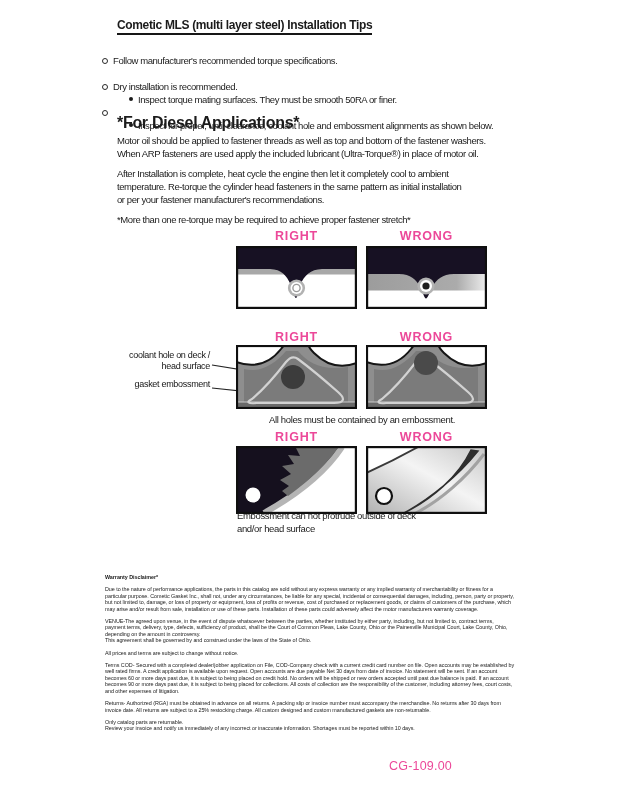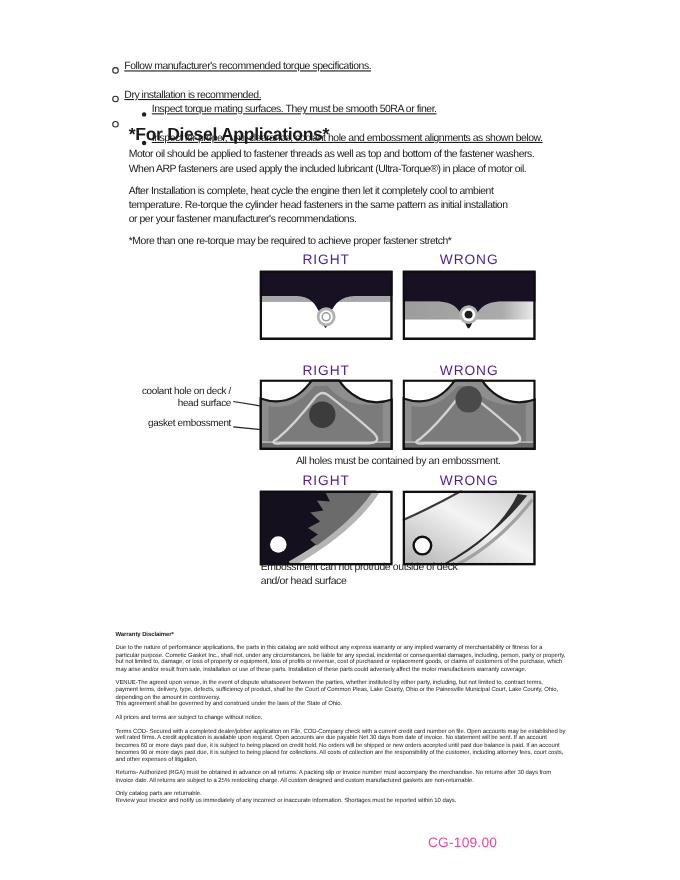--- a/index.html
+++ b/index.html
@@ -8,58 +8,59 @@
     font-family:"Liberation Sans",sans-serif;color:#1b1b1b;
   }
   .abs{position:absolute;}
   
   .title{
     left:117px;top:18px;font-size:12px;font-weight:bold;letter-spacing:-0.35px;
     border-bottom:2px solid #161616;padding-bottom:1px;white-space:nowrap;
   }
   .body-txt{font-size:9.5px;letter-spacing:-0.42px;line-height:13px;white-space:pre-line;}
   .bullets{left:102px;top:41px;}
-  .bullet-row{display:flex;align-items:flex-end;line-height:13px;text-decoration:underline;}
+  .bullet-row{display:flex;align-items:flex-start;line-height:13px;}
   .odot{
     width:4px;height:4px;border:1px solid #2a2a2a;border-radius:50%;
     display:inline-block;margin:4px 5px 0 0;flex:0 0 auto;
   }
   .fdot{
     width:4px;height:4px;background:#1b1b1b;border-radius:50%;
     display:inline-block;margin:4px 5px 0 0;flex:0 0 auto;
   }
   .subbullets{left:129px;top:80px;}
   .h2{left:117px;top:114px;font-size:16px;font-weight:bold;letter-spacing:-0.3px;}
   .p1{left:117px;top:134px;width:430px;}
   .p2{left:117px;top:167px;width:430px;}
   .p3{left:117px;top:213px;width:430px;}
   
   .rw{
-    width:121px;text-align:center;font-size:12.5px;font-weight:normal;
-    letter-spacing:0.8px;color:#4c1d95;
+    width:121px;text-align:center;font-size:12.5px;font-weight:bold;
+    letter-spacing:0.8px;color:#ec4899;
   }
   .dbox{width:121px;}
   .dbox svg{display:block;}
   .cap{font-size:9.5px;letter-spacing:-0.35px;line-height:12.5px;white-space:pre-line;}
   .ann{
     font-size:9px;letter-spacing:-0.3px;line-height:10.5px;text-align:right;
     width:95px;color:#161616;
   }
   
   .legal{left:105px;top:574px;width:410px;font-size:5.4px;line-height:6.4px;
     letter-spacing:-0.05px;color:#222;}
   .legal .lh{font-weight:bold;margin-bottom:6px;}
   .legal p{margin:0 0 6px 0;white-space:pre-line;}
   .footer-code{left:389px;top:759px;font-size:12.5px;letter-spacing:0.2px;color:#ec4899;}
 </style>
 </head>
 <body>
 
 <div class="page">
 
+  <div class="abs title">Cometic MLS (multi layer steel) Installation Tips</div>
 
   <div class="abs bullets body-txt">
     <div class="bullet-row">
       <span class="odot"></span>
       <span>Follow manufacturer's recommended torque specifications.</span>
     </div>
     <div class="bullet-row">
       <span class="odot"></span>
       <span>Dry installation is recommended.</span>
     </div>

